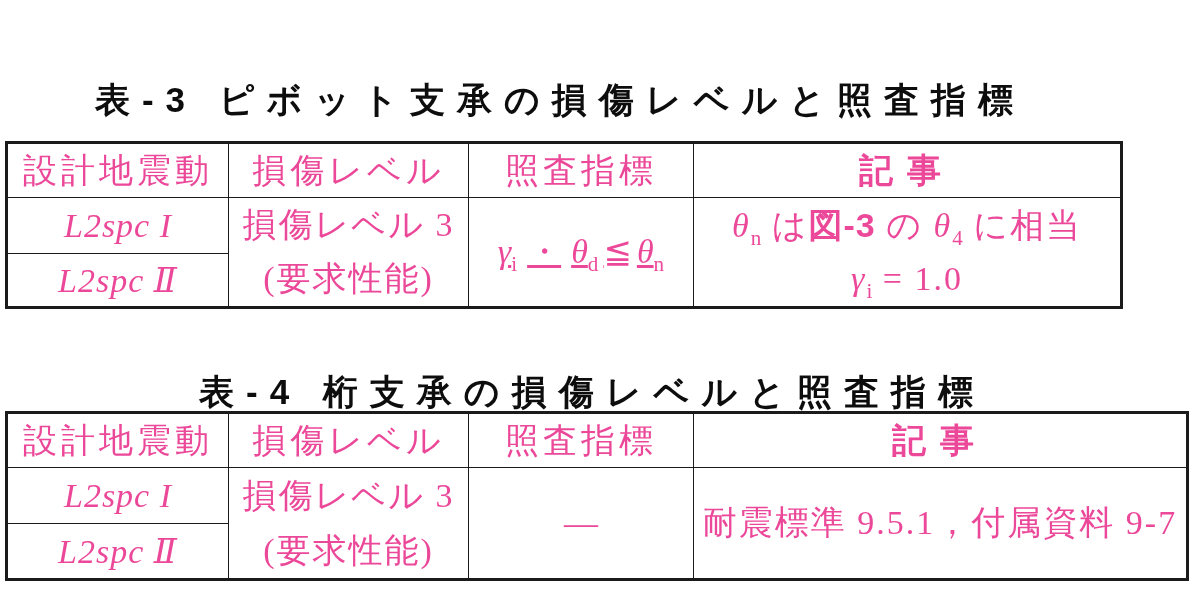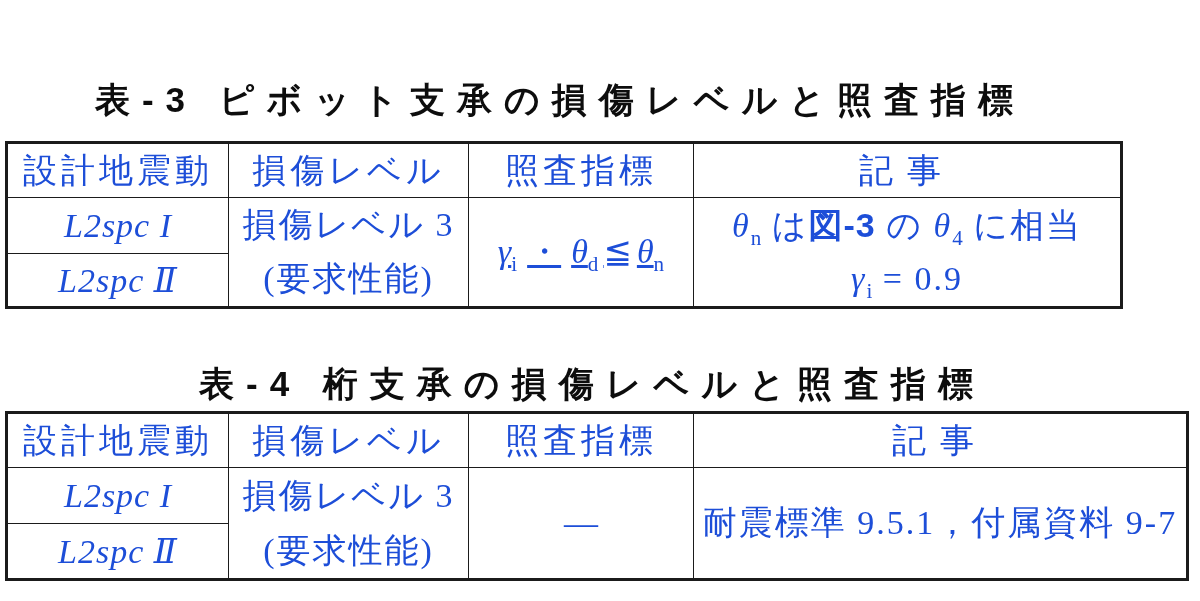--- a/index.html
+++ b/index.html
@@ -5,35 +5,35 @@
   html,body{margin:0;padding:0;}
   body{width:1200px;height:601px;overflow:hidden;background:#ffffff;}
   .page{position:relative;width:1200px;height:601px;background:#ffffff;
         color:#111;font-family:"Liberation Serif","DejaVu Serif",serif;}
 
   
   .tbl-title{position:absolute;height:44px;line-height:44px;text-align:center;
     font-family:"Liberation Sans","DejaVu Sans",sans-serif;font-weight:700;
     font-size:35px;letter-spacing:12px;color:#0d0d0d;white-space:nowrap;}
   .t3-title{left:0px;top:78px;width:1120px;}
-  .t4-title{left:32px;top:362px;width:1120px;}
+  .t4-title{left:32px;top:370px;width:1120px;}
 
   
   table.tbl{position:absolute;border-collapse:collapse;table-layout:fixed;
     background:#ffffff;}
   table.tbl td{border:1.6px solid #1b1b1b;text-align:center;vertical-align:middle;
-    padding:0;font-size:34px;color:#1d4ed8;overflow:hidden;white-space:nowrap;}
+    padding:0;font-size:34px;color:#ec4899;overflow:hidden;white-space:nowrap;}
   table.tbl{border:3px solid #1b1b1b;}
   .t3{left:5px;top:141px;width:1115px;}
   .t4{left:5px;top:411px;width:1181px;}
   tr.h55{height:55px;}
   tr.h53{height:53px;}
 
   td.hdr{font-size:33px;letter-spacing:4px;}
-  td.hdr-kiji{font-size:33px;letter-spacing:14px;}
+  td.hdr-kiji{font-size:33px;letter-spacing:14px;font-weight:bold;}
   td.latin{font-size:35px;letter-spacing:1px;font-style:italic;}
 
   .cell-line{height:54px;line-height:54px;letter-spacing:2px;}
   .t4 .cell-line{height:55px;line-height:55px;}
 
   
   td.formula{font-size:33px;text-decoration:underline;}
   .it{font-style:italic;}
   sub{font-size:0.62em;line-height:0;letter-spacing:0;}
   .dot{margin:0 10px;}
@@ -70,21 +70,21 @@
       </tr>
       <tr class="h55">
         <td class="latin">L2spc I</td>
         <td rowspan="2">
           <div class="cell-line">損傷レベル 3</div>
           <div class="cell-line">(要求性能)</div>
         </td>
         <td rowspan="2" class="formula"><span class="it">γ</span><sub>i</sub><span class="dot">・</span><span class="it">θ</span><sub>d</sub><span class="leq">≦</span><span class="it">θ</span><sub>n</sub></td>
         <td rowspan="2" class="note-left">
           <div class="note-line"><span class="it">θ</span><sub>n</sub><span> は</span><span class="bold-fig">図-3</span><span> の </span><span class="it">θ</span><sub>4</sub><span> に相当</span></div>
-          <div class="note-line"><span class="it">γ</span><sub>i</sub><span> = 0.9</span></div>
+          <div class="note-line"><span class="it">γ</span><sub>i</sub><span> = 1.0</span></div>
         </td>
       </tr>
       <tr class="h53">
         <td class="latin">L2spc Ⅱ</td>
       </tr>
     </tbody>
   </table>
 
   <div class="tbl-title t4-title">表-4 桁支承の損傷レベルと照査指標</div>
 

